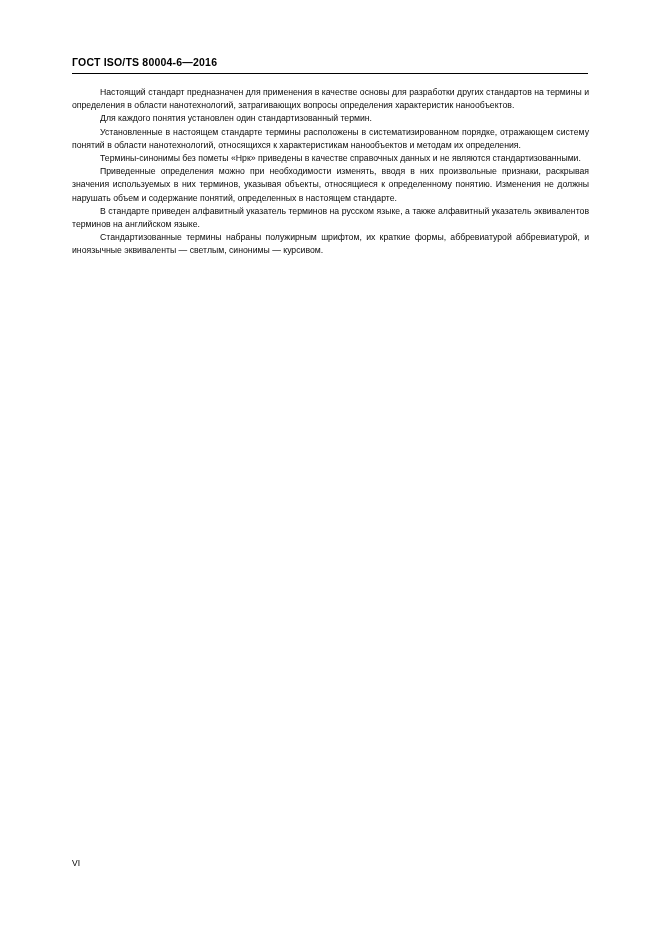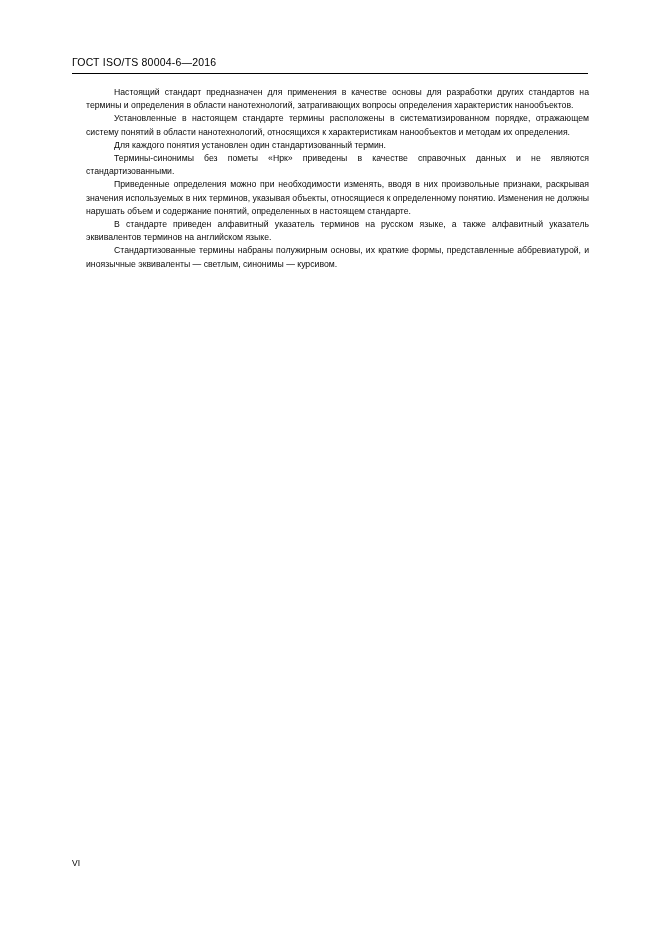--- a/index.html
+++ b/index.html
@@ -20,21 +20,21 @@
     left: 0;
     top: 0;
     width: 661px;
     height: 935px;
   }
   .header {
     position: absolute;
     left: 72px;
     top: 56px;
     font-size: 10.5px;
-    font-weight: normal;
+    font-weight: bold;
     letter-spacing: 0.2px;
     white-space: nowrap;
   }
   .header-rule {
     position: absolute;
     left: 72px;
     top: 73px;
     width: 516px;
     height: 1px;
     background: #000000;
@@ -43,21 +43,21 @@
     position: absolute;
     left: 72px;
     top: 86px;
     width: 517px;
   }
   .para {
     font-size: 8.7px;
     line-height: 13.2px;
     text-align: justify;
     text-indent: 28px;
-    margin: 0 0 0 14px;
+    margin: 0 0 0 0;
     color: #0a0a0a;
   }
   .para + .para {
     margin-top: 0px;
   }
   .footer-page {
     position: absolute;
     left: 72px;
     top: 848px;
     font-size: 8.5px;
@@ -68,23 +68,23 @@
 </head>
 <body>
 
 <div class="page">
 
   <div class="header">ГОСТ ISO/TS 80004-6—2016</div>
   <div class="header-rule"></div>
 
   <div class="body-text">
     <p class="para">Настоящий стандарт предназначен для применения в качестве основы для разработки других стандартов на термины и определения в области нанотехнологий, затрагивающих вопросы определения характеристик нанообъектов.</p>
+    <p class="para">Для каждого понятия установлен один стандартизованный термин.</p>
     <p class="para">Установленные в настоящем стандарте термины расположены в систематизированном порядке, отражающем систему понятий в области нанотехнологий, относящихся к характеристикам нанообъектов и методам их определения.</p>
-    <p class="para">Для каждого понятия установлен один стандартизованный термин.</p>
     <p class="para">Термины-синонимы без пометы «Нрк» приведены в качестве справочных данных и не являются стандартизованными.</p>
     <p class="para">Приведенные определения можно при необходимости изменять, вводя в них произвольные признаки, раскрывая значения используемых в них терминов, указывая объекты, относящиеся к определенному понятию. Изменения не должны нарушать объем и содержание понятий, определенных в настоящем стандарте.</p>
     <p class="para">В стандарте приведен алфавитный указатель терминов на русском языке, а также алфавитный указатель эквивалентов терминов на английском языке.</p>
-    <p class="para">Стандартизованные термины набраны полужирным основы, их краткие формы, представленные аббревиатурой, и иноязычные эквиваленты — светлым, синонимы — курсивом.</p>
+    <p class="para">Стандартизованные термины набраны полужирным шрифтом, их краткие формы, аббревиатурой аббревиатурой, и иноязычные эквиваленты — светлым, синонимы — курсивом.</p>
   </div>
 
   <div class="footer-page">VI</div>
 
 </div>
 
 </body></html>

